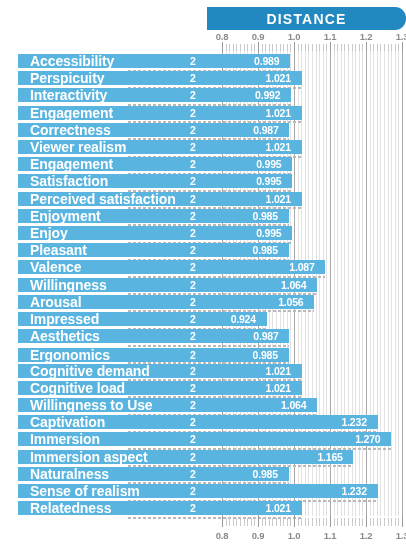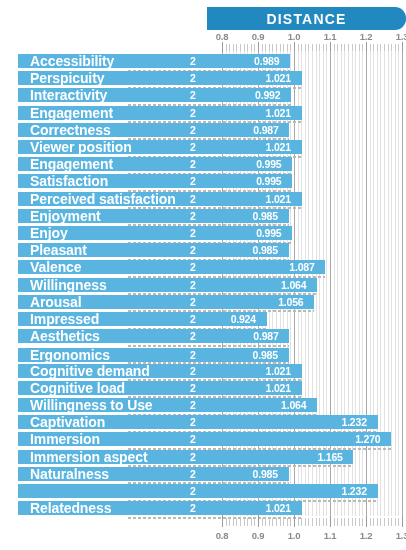--- a/index.html
+++ b/index.html
@@ -258,21 +258,21 @@
       <div class="row-sep" style="top: 70.1px; left: 128px; width: 173.56px;"></div>
       <div class="row" style="top: 71.8px; width: 246px;">
         <div class="row-strip" style="width: 271.32px;"></div>
         <div class="row-label">Correctness</div>
         <div class="row-cluster">2</div>
         <div class="row-value" style="left: 235.32px;">0.987</div>
       </div>
       <div class="row-sep" style="top: 87.3px; left: 128px; width: 161.32px;"></div>
       <div class="row" style="top: 89px; width: 283.56px;">
         <div class="row-strip" style="width: 283.56px;"></div>
-        <div class="row-label">Viewer position</div>
+        <div class="row-label">Viewer realism</div>
         <div class="row-cluster">2</div>
         <div class="row-value" style="left: 247.56px;">1.021</div>
       </div>
       <div class="row-sep" style="top: 104.5px; left: 128px; width: 173.56px;"></div>
       <div class="row" style="top: 106.2px; width: 274.2px;">
         <div class="row-strip" style="width: 274.2px;"></div>
         <div class="row-label">Engagement</div>
         <div class="row-cluster">2</div>
         <div class="row-value" style="left: 238.2px;">0.995</div>
       </div>
@@ -398,20 +398,21 @@
       <div class="row-sep" style="top: 414.1px; left: 128px; width: 225.4px;"></div>
       <div class="row" style="top: 415.8px; width: 270.6px;">
         <div class="row-strip" style="width: 270.6px;"></div>
         <div class="row-label">Naturalness</div>
         <div class="row-cluster">2</div>
         <div class="row-value" style="left: 234.6px;">0.985</div>
       </div>
       <div class="row-sep" style="top: 431.3px; left: 128px; width: 160.6px;"></div>
       <div class="row" style="top: 433px; width: 359.52px;">
         <div class="row-strip" style="width: 359.52px;"></div>
+        <div class="row-label">Sense of realism</div>
         <div class="row-cluster">2</div>
         <div class="row-value" style="left: 323.52px;">1.232</div>
       </div>
       <div class="row-sep" style="top: 448.5px; left: 128px; width: 249.52px;"></div>
       <div class="row" style="top: 450.2px; width: 283.56px;">
         <div class="row-strip" style="width: 283.56px;"></div>
         <div class="row-label">Relatedness</div>
         <div class="row-cluster">2</div>
         <div class="row-value" style="left: 247.56px;">1.021</div>
       </div>

